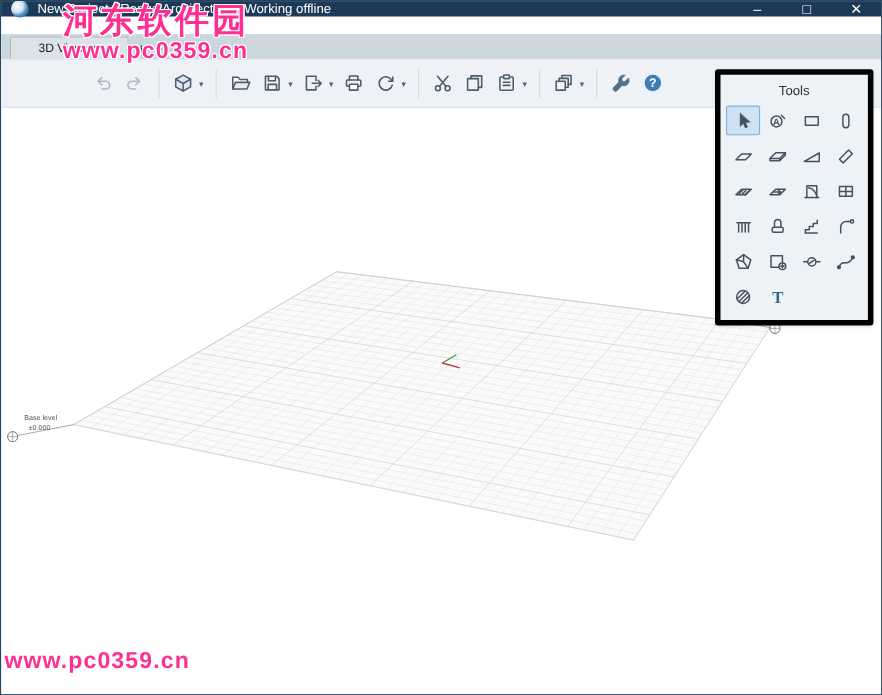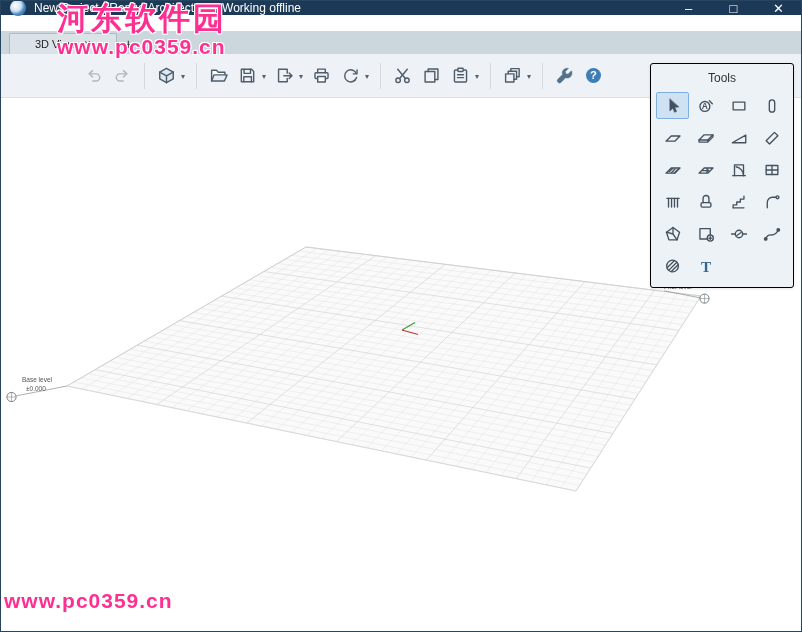--- a/index.html
+++ b/index.html
@@ -29,21 +29,21 @@
   .dim .icn{stroke:#adb7bf}
 
   
   #scene{position:absolute;top:0;left:0;z-index:1}
   #plane{fill:#fafafa;stroke:#c6c9cc;stroke-width:0.8}
   #gridlines line{stroke:#e0e0e0;stroke-width:0.45}
   #gridlines line.maj{stroke:#cfcfcf;stroke-width:0.6}
   #scene text{fill:#555;font-family:"Liberation Sans",sans-serif}
 
   
-  .tools-panel{position:absolute;top:62px;right:7px;width:144px;background:#edf2f6;border:1px solid #000000;border-radius:3px;z-index:12;padding:5px 5px 8px;box-shadow:0 1px 3px rgba(0,0,0,.10)}
+  .tools-panel{position:absolute;top:62px;right:7px;width:144px;background:#edf2f6;border:5px solid #000000;border-radius:3px;z-index:12;padding:5px 5px 8px;box-shadow:0 1px 3px rgba(0,0,0,.10)}
   .tools-title{text-align:center;font-size:12px;color:#333;margin:2px 0 7px}
   .tools-grid{display:grid;grid-template-columns:repeat(4,1fr);row-gap:5px}
   .tool{height:27px;display:flex;align-items:center;justify-content:center;border:1px solid transparent;border-radius:2px}
   .tool.sel{background:#cfe2f4;border-color:#7fafdf}
   .tool .icn{stroke:#44525f;width:18px;height:18px}
 
   
   .wm{position:absolute;z-index:50;color:#ff2f92;font-weight:bold;line-height:1.05;
       text-shadow:-1px -1px 0 #fff,1px -1px 0 #fff,-1px 1px 0 #fff,1px 1px 0 #fff,0 1px 0 #fff,0 -1px 0 #fff,1px 0 0 #fff,-1px 0 0 #fff}
   .wm-top{left:56px;top:2px}

